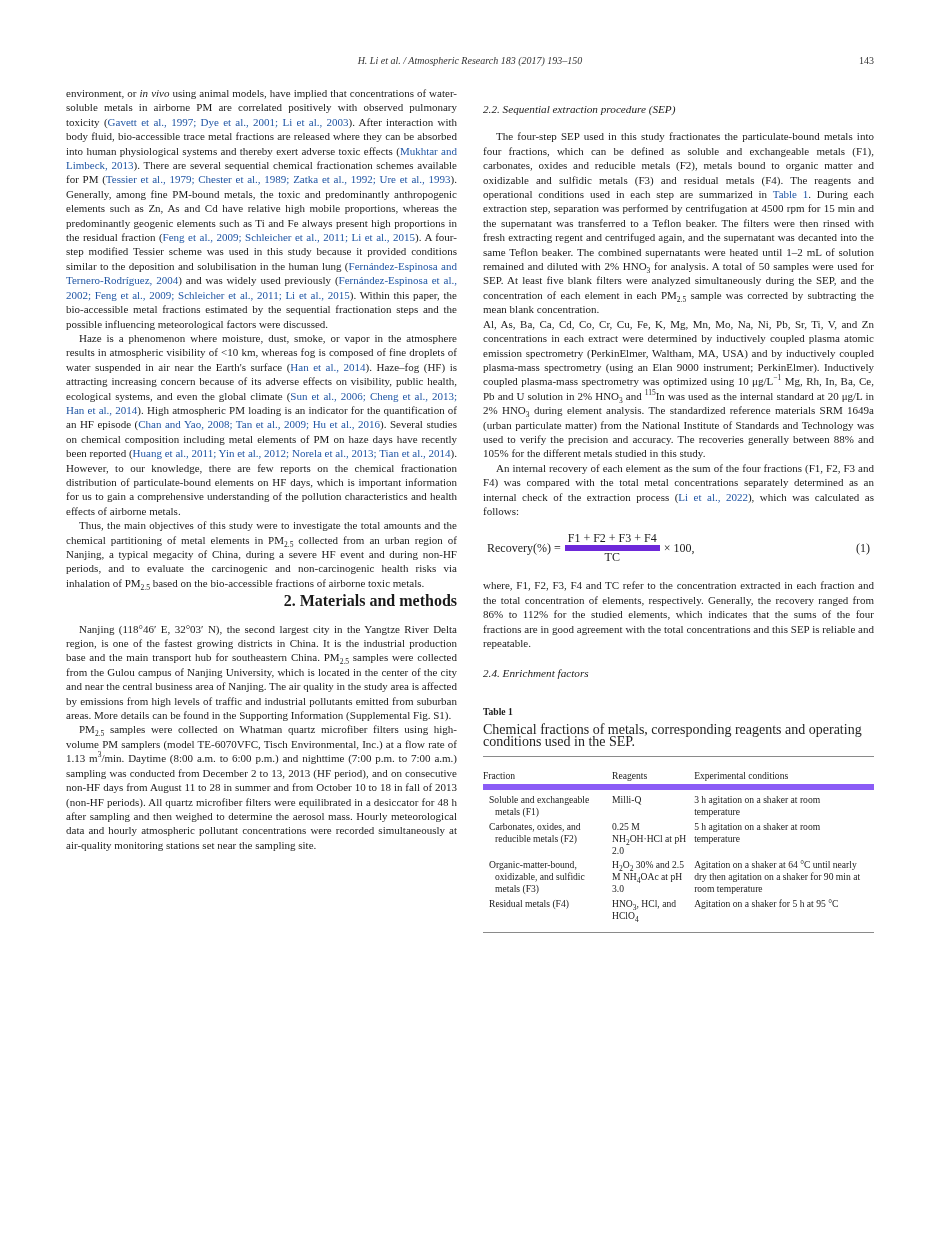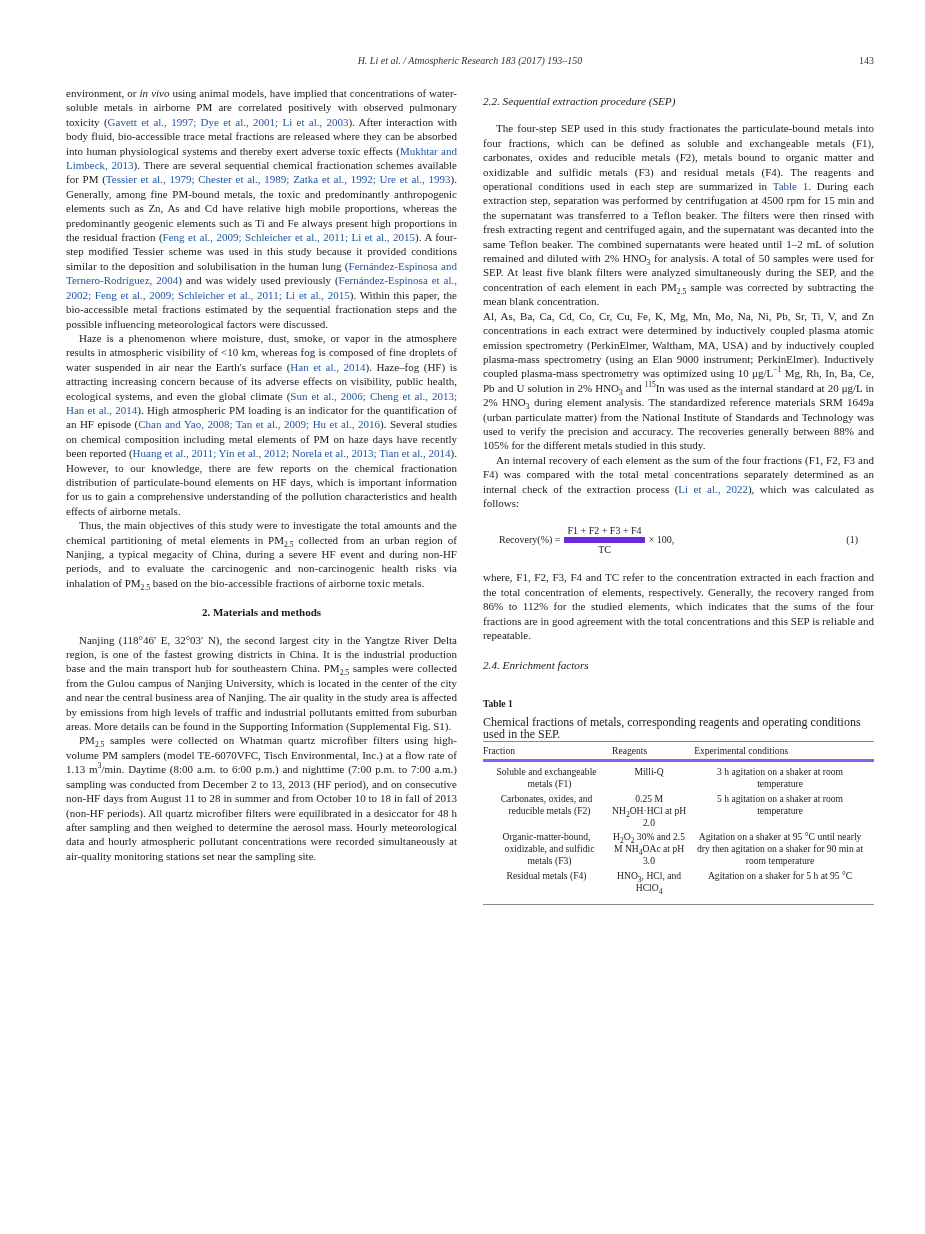--- a/index.html
+++ b/index.html
@@ -16,45 +16,45 @@
     font-size: 10px; font-style: italic; color: #333;
   }
   .rh-text { position: absolute; left: 0; right: 0; text-align: center; }
   .rh-page { position: absolute; right: 0; top: 0; font-style: normal; }
 
   .columns { position: absolute; top: 86px; left: 66px; width: 808px; display: flex; gap: 26px; }
   .col { width: 391px; font-size: 11px; line-height: 14.4px; text-align: justify; }
   .col p { margin: 0; }
   p.indent { text-indent: 13px; }
 
-  .h1 { font-weight: bold; font-size: 11px; margin: 15px 0 13px; text-align: center; }
+  .h1 { font-weight: bold; font-size: 16px; margin: 4px 0 13px; text-align: right; }
   .h2 { font-style: italic; font-size: 11.2px; margin: 16px 0 13px; text-align: left; }
-  .col > .h2:first-child { margin-top: 8px; font-style: italic; }
+  .col > .h2:first-child { margin-top: 16px; font-style: italic; }
 
   .link { color: var(--link, #2156a4); }
   sub, sup { line-height: 0; font-size: 7.5px; }
 
-  .eq { display: flex; align-items: center; margin: 14px 16px; font-size: 10px; text-align: left; }
+  .eq { display: flex; align-items: center; margin: 14px 4px; font-size: 12px; text-align: left; }
   .frac { display: inline-flex; flex-direction: column; align-items: center; margin: 0 4px; line-height: 13px; }
   .frac .num { padding: 0 3px; border-bottom: 6px solid #6d28d9; }
   .frac .den { padding: 0 3px; }
   .eq-no { margin-left: auto; }
 
   .table-block { margin-top: 24px; }
   .table-label { font-weight: bold; font-size: 9.6px; margin-bottom: 5px; text-align: left; }
-  .table-caption { font-size: 12px; line-height: 12.2px; color: #222; text-align: left; font-family: Liberation Serif, serif; }
+  .table-caption { font-size: 14px; line-height: 12.2px; color: #222; margin-bottom: 7px; text-align: left; font-family: Liberation Serif, serif; }
   table.paper-table {
     width: 100%; border-collapse: collapse; font-size: 9.6px; line-height: 11.8px;
     text-align: left; border-bottom: 1px solid #8a8a8a;
   }
   .paper-table th {
-    font-weight: normal; border-top: 1px solid #8a8a8a; border-bottom: 3px solid #8b5cf6;
-    padding: 3px 8px 3px 0; vertical-align: top; margin-top: 39px;
+    font-weight: normal; border-top: 1px solid #8a8a8a; border-bottom: 6px solid #8b5cf6;
+    padding: 13px 8px 3px 0; vertical-align: top; margin-top: 39px;
   }
-  .paper-table td { padding: 1.5px 8px 1.5px 0; vertical-align: top; text-align: center; }
+  .paper-table td { padding: 1.5px 8px 1.5px 0; vertical-align: top; }
   .paper-table td.hang { padding-left: 12px; text-indent: -6px; }
   .paper-table tbody tr:first-child td { padding-top: 4px; }
   .paper-table tbody tr:last-child td { padding-bottom: 11px; }
 </style>
 </head>
 <body>
 
 <div class="page">
   <div class="running-header">
     <span class="rh-text">H. Li et al. / Atmospheric Research 183 (2017) 193–150</span>
@@ -108,21 +108,21 @@
                 <td>3 h agitation on a shaker at room temperature</td>
               </tr>
               <tr>
                 <td class="hang">Carbonates, oxides, and reducible metals (F2)</td>
                 <td>0.25 M NH<sub>2</sub>OH·HCl at pH 2.0</td>
                 <td>5 h agitation on a shaker at room temperature</td>
               </tr>
               <tr>
                 <td class="hang">Organic-matter-bound, oxidizable, and sulfidic metals (F3)</td>
                 <td>H<sub>2</sub>O<sub>2</sub> 30% and 2.5 M NH<sub>4</sub>OAc at pH 3.0</td>
-                <td>Agitation on a shaker at 95 °C until nearly dry then agitation on a shaker for 90 min at room temperature</td>
+                <td>Agitation on a shaker at 64 °C until nearly dry then agitation on a shaker for 90 min at room temperature</td>
               </tr>
               <tr>
                 <td class="hang">Residual metals (F4)</td>
                 <td>HNO<sub>3</sub>, HCl, and HClO<sub>4</sub></td>
                 <td>Agitation on a shaker for 5 h at 95 °C</td>
               </tr>
             </tbody>
           </table>
         </div>
       </div>

